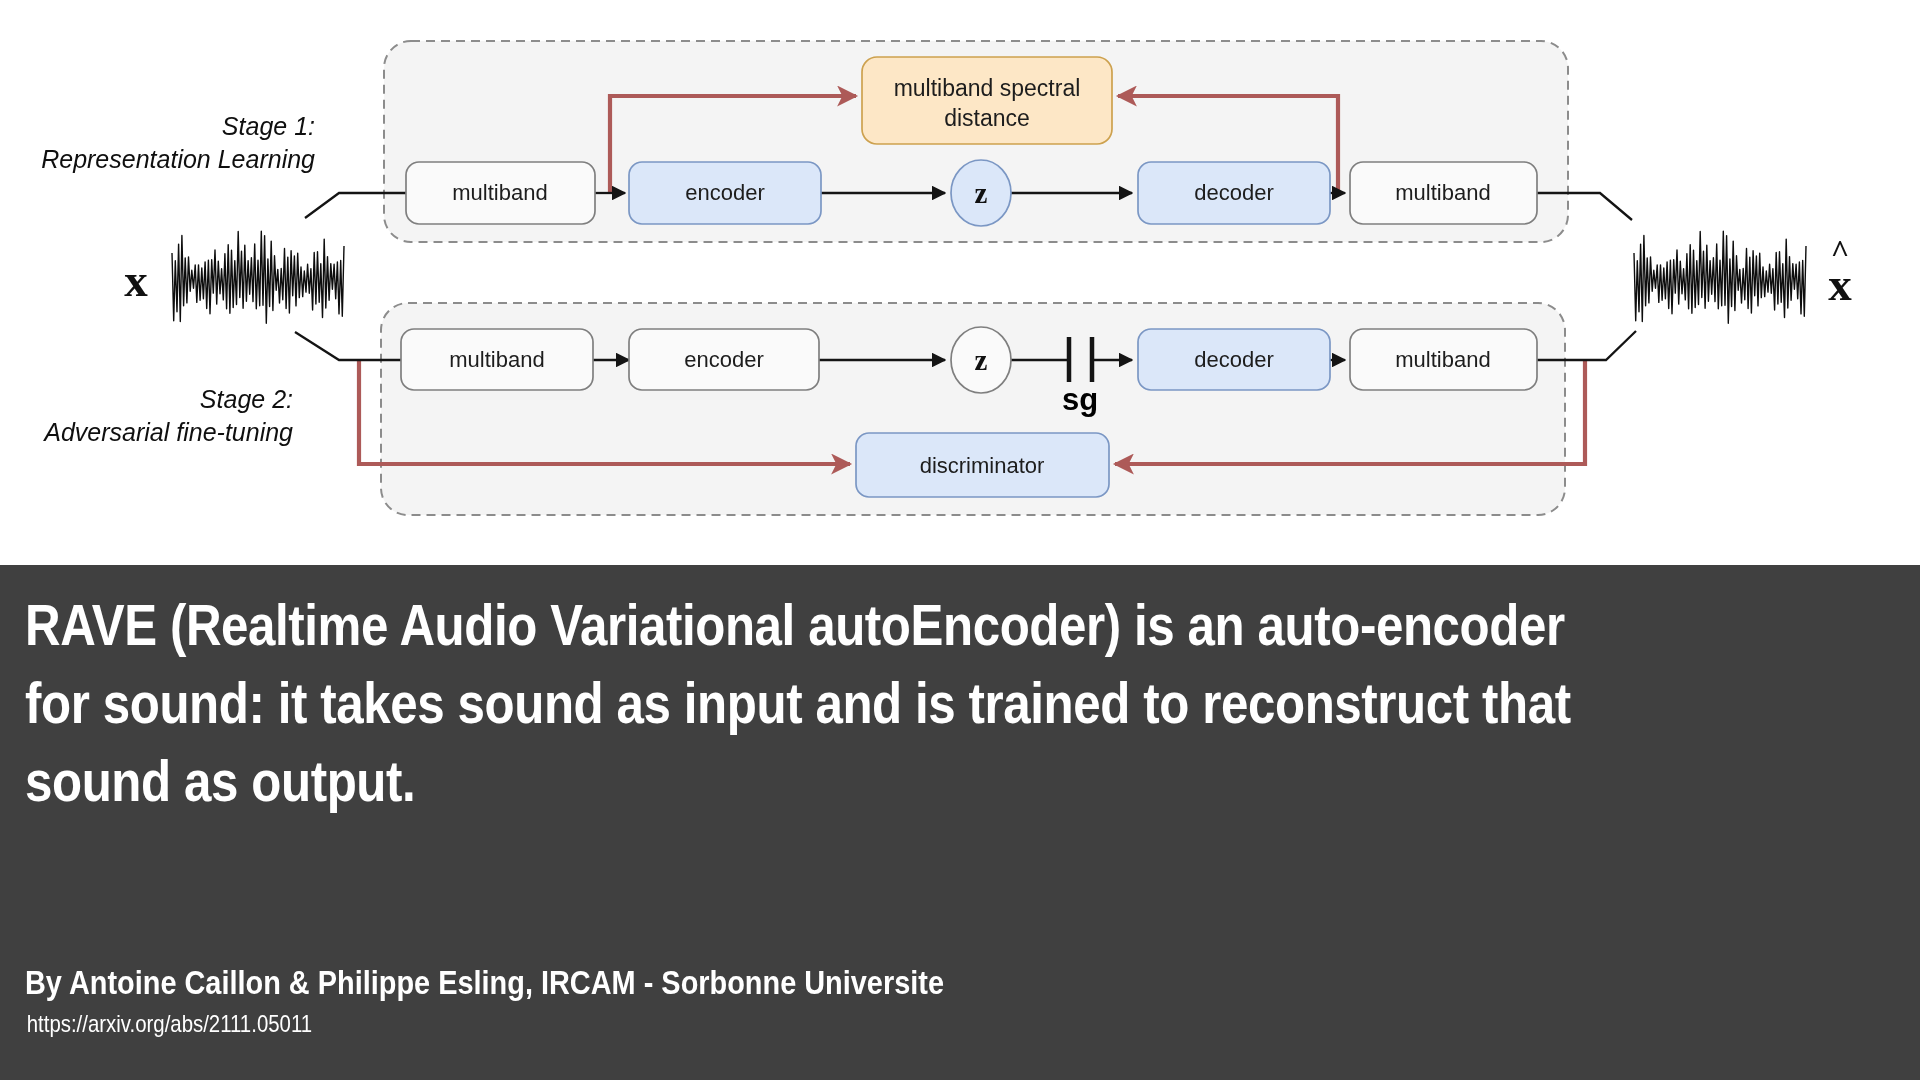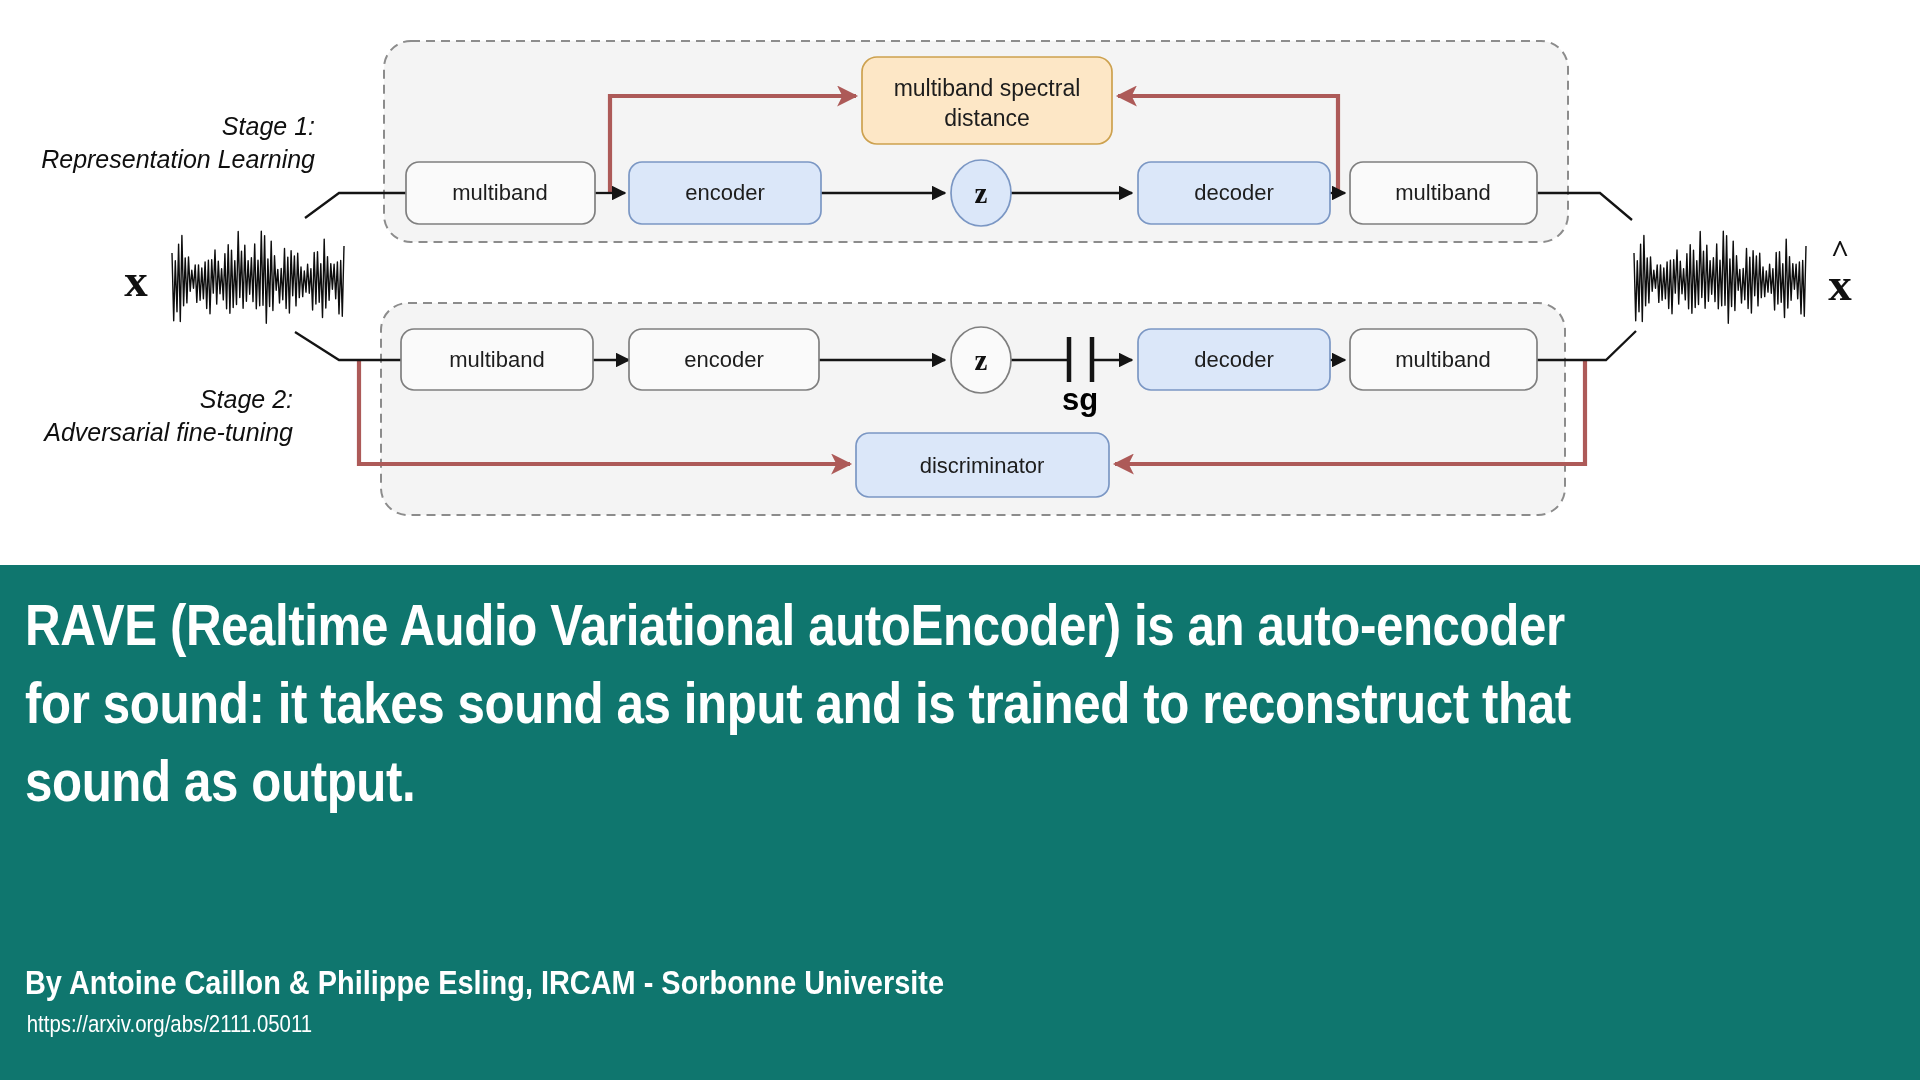--- a/index.html
+++ b/index.html
@@ -22,21 +22,21 @@
   .stage-label{font-size:25px;font-style:italic;fill:#0f0f0f;text-anchor:end;}
   .serif-b{font-family:"Liberation Serif",serif;font-weight:bold;fill:#111;text-anchor:middle;}
   .z-label{font-size:29px;}
   .sig-label{font-size:47px;}
   .hat-label{font-size:32px;}
   .sg-label{font-size:31px;font-weight:bold;fill:#000;text-anchor:middle;}
   .mkB{fill:#141414;}
   .mkR{fill:var(--arrow-red);}
 
   
-  .caption-band{position:absolute;left:0;top:565px;width:1920px;height:515px;background:#0f766e;}
+  .caption-band{position:absolute;left:0;top:565px;width:1920px;height:515px;background:#404040;}
   .caption-inner{position:absolute;left:25px;top:0;width:2200px;height:515px;
                  transform:scaleX(0.85);transform-origin:0 0;color:#fff;}
   .headline{position:absolute;left:0;top:21px;font-size:58px;line-height:78px;
             font-weight:bold;letter-spacing:-0.5px;white-space:nowrap;}
   .byline{position:absolute;left:0;top:398px;font-size:34px;font-weight:bold;white-space:nowrap;}
   .arxiv-url{position:absolute;left:2px;top:445px;font-size:24px;font-weight:normal;white-space:nowrap;}
 </style>
 </head>
 <body>
 

